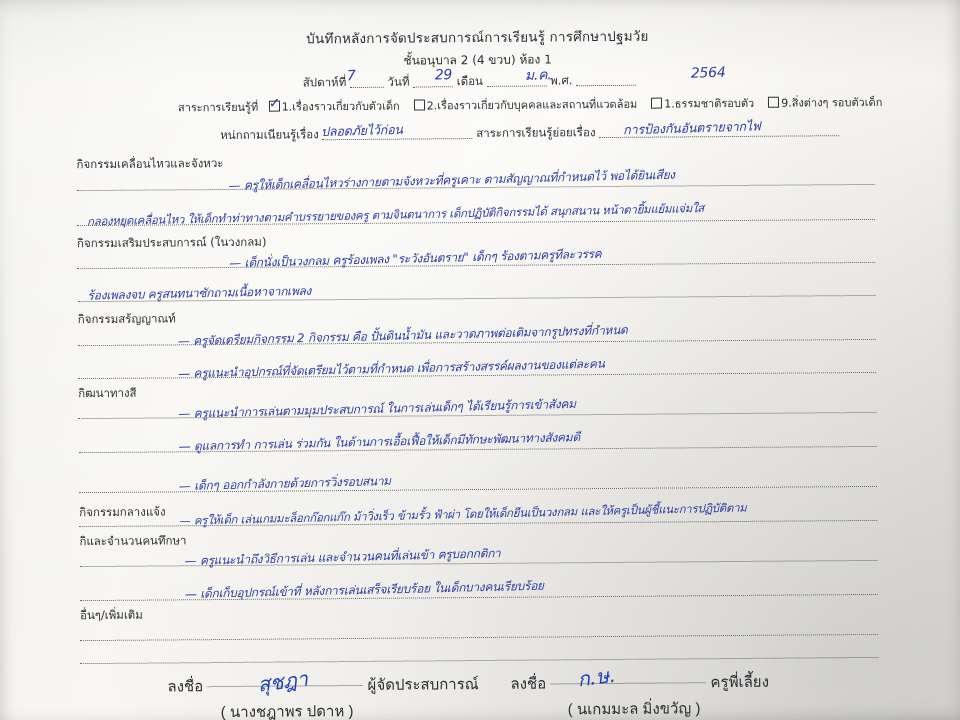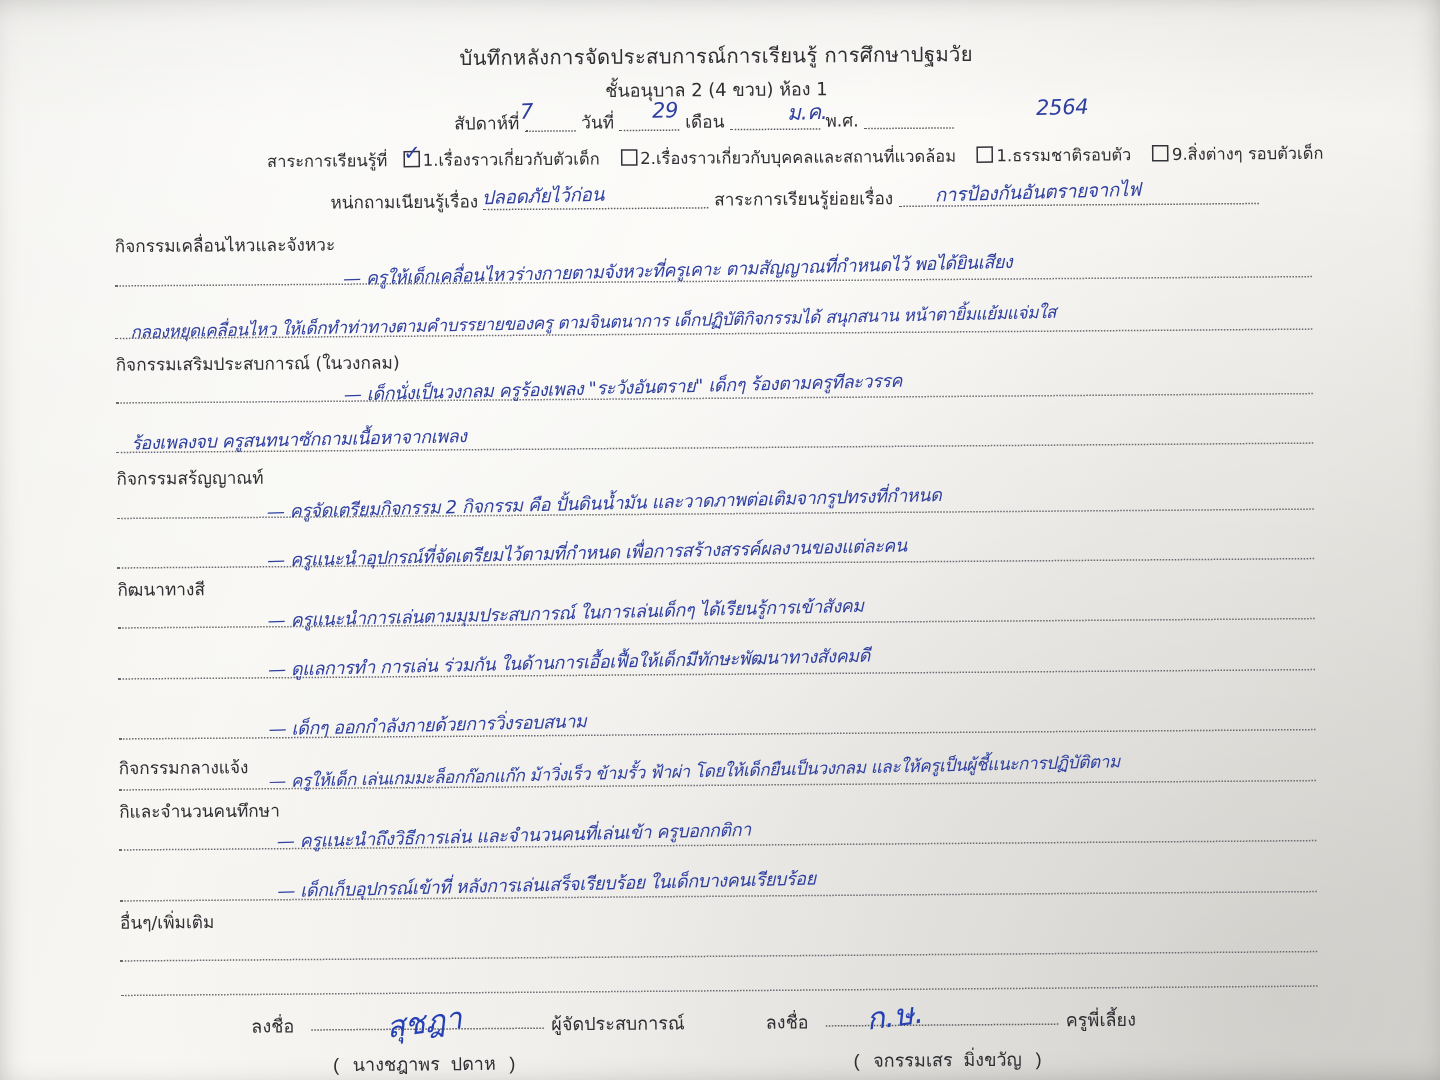--- a/index.html
+++ b/index.html
@@ -135,23 +135,23 @@
     letter-spacing: -0.3px;
   }
 
   .sig-line {
     position: absolute;
     border-bottom: 1px dotted #5b5b60;
     height: 0;
   }
   .sig-text {
     position: absolute;
-    font-size: 12px;
+    font-size: 15px;
     color: #2f2f33;
-    font-family: Liberation Mono, monospace;
+    font-family: Liberation Sans, sans-serif;
     white-space: nowrap;
   }
   .sig-scribble {
     position: absolute;
     color: #2540b5;
     font-family: "DejaVu Sans", sans-serif;
     font-style: italic;
     font-size: 20px;
     transform: rotate(-7deg);
     white-space: nowrap;
@@ -249,16 +249,16 @@
     <div class="sig-text" style="left:165px; top:672px;">ลงชื่อ</div>
     <div class="sig-line" style="left:205px; top:684px; width:155px;"></div>
     <div class="sig-scribble" style="left:255px; top:664px;">สุชฎา</div>
     <div class="sig-text" style="left:365px; top:672px;">ผู้จัดประสบการณ์</div>
     <div class="sig-text" style="left:218px; top:698px;">( นางชฎาพร  ปดาห )</div>
 
     <div class="sig-text" style="left:508px; top:672px;">ลงชื่อ</div>
     <div class="sig-line" style="left:548px; top:684px; width:155px;"></div>
     <div class="sig-scribble" style="left:575px; top:662px;">ก.ษ.</div>
     <div class="sig-text" style="left:708px; top:672px;">ครูพี่เลี้ยง</div>
-    <div class="sig-text" style="left:565px; top:698px;">( จกรรมเสร  มิ่งขวัญ )</div>
+    <div class="sig-text" style="left:565px; top:698px;">( นเกมมะล  มิ่งขวัญ )</div>
 
   </div>
 </div>
 
 </body></html>

